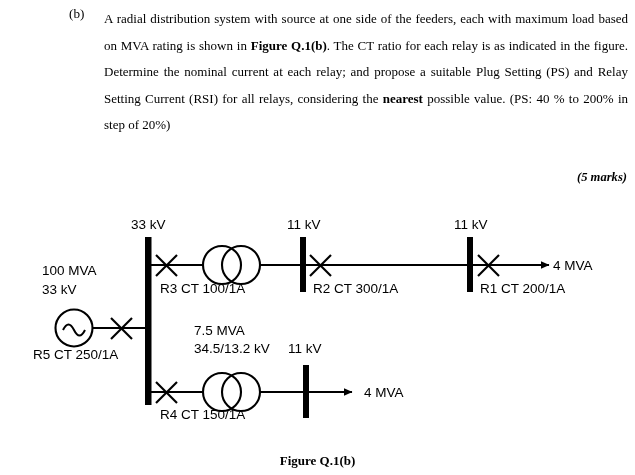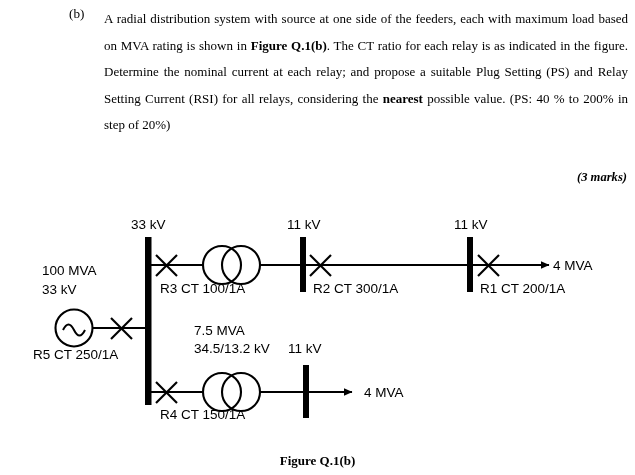--- a/index.html
+++ b/index.html
@@ -81,21 +81,21 @@
     font-weight: bold;
     font-size: 13px;
   }
 </style>
 </head>
 <body>
 
 <div id="question-block">
   <div class="q-label">(b)</div>
   <div class="q-body"><span>A radial distribution system with source at one side of the feeders, each with maximum load based on MVA rating is shown in </span><b>Figure Q.1(b)</b><span>. The CT ratio for each relay is as indicated in the figure. Determine the nominal current at each relay; and propose a suitable Plug Setting (PS) and Relay Setting Current (RSI) for all relays, considering the </span><b>nearest</b><span> possible value. (PS: 40 % to 200% in step of 20%)</span></div>
-  <div class="marks">(3 marks)</div>
+  <div class="marks">(5 marks)</div>
 </div>
 
 <div id="diagram">
   <svg width="635" height="275" viewBox="0 0 635 275" xmlns="http://www.w3.org/2000/svg">
     <defs>
       <marker id="arrowhead" markerWidth="9" markerHeight="8" refX="8.5" refY="4" orient="auto" markerUnits="userSpaceOnUse">
         <path d="M0,0 L9,4 L0,8 z" fill="#000"></path>
       </marker>
     </defs>
 

